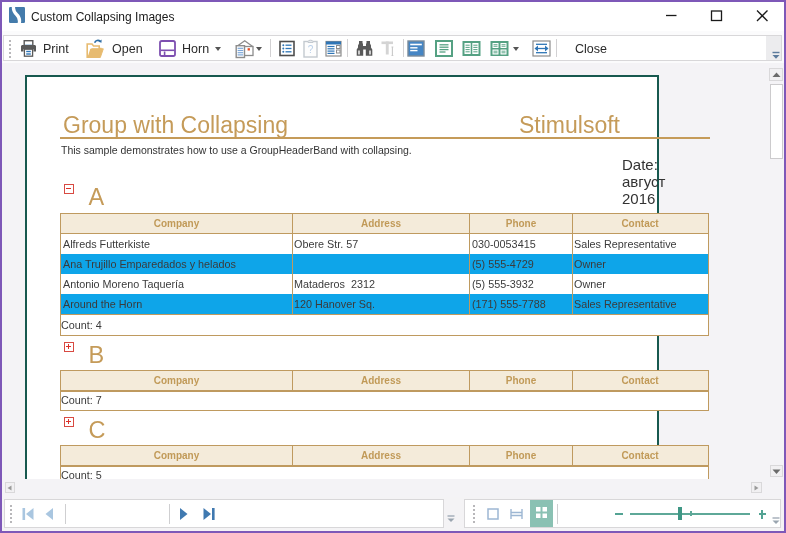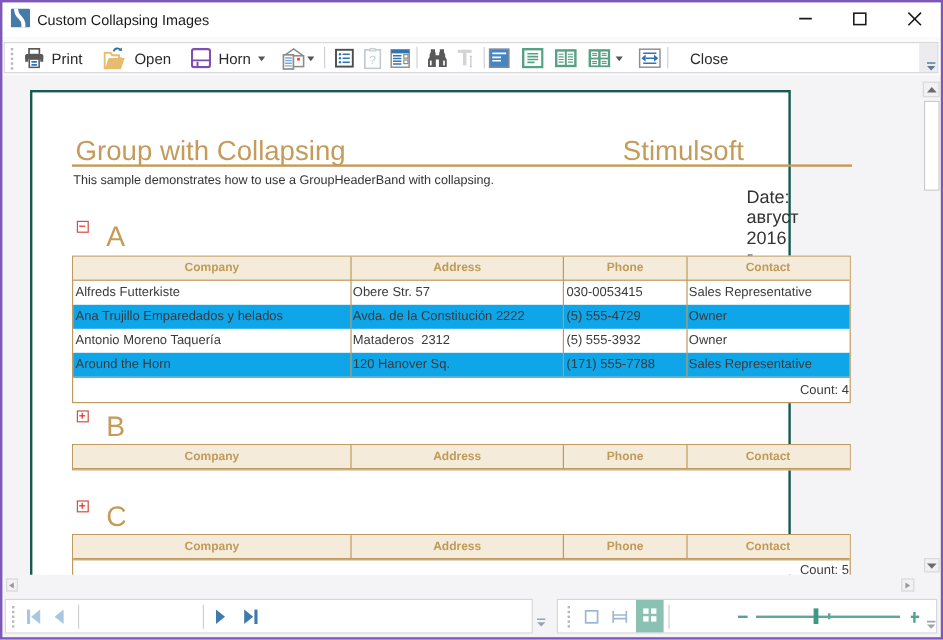--- a/index.html
+++ b/index.html
@@ -28,21 +28,21 @@
 .gicon { position:absolute; width:10px; height:10px; border:1.5px solid #d84a42; background:#fff; }
 .gicon .bar { position:absolute; left:0.8px; top:2.7px; width:5.4px; height:1.7px; background:#dc3028; }
 .gicon .vbar { position:absolute; left:2.7px; top:0.8px; width:1.7px; height:5.4px; background:#dc3028; }
 .gletter { position:absolute; font-size:23.5px; color:#c59b59; }
 .rtable { position:absolute; left:33px; width:649px; border:1px solid #bf9a5f; background:#fff; }
 .thead { position:relative; height:20px; background:#f4ebda; border-bottom:1px solid #bf9a5f; }
 .thead div { position:absolute; top:0; height:20px; line-height:20.5px; text-align:center; font-weight:bold; font-size:10px; color:#c19a58; }
 .trow { position:relative; height:20px; }
 .trow.alt { background:#0ea5e9; }
 .trow div { position:absolute; top:0; height:20px; line-height:20px; font-size:10.8px; color:#3b3b3b; padding-left:2px; white-space:nowrap; overflow:hidden; }
-.tcount { position:relative; height:21px; border-top:1px solid #bf9a5f; line-height:20px; font-size:10.8px; color:#3b3b3b; text-align:right; padding-right:0.5px; }
+.tcount { position:relative; height:21px; border-top:1px solid #bf9a5f; line-height:20px; font-size:10.8px; color:#3b3b3b; text-align:left; padding-right:0.5px; }
 .vlines { position:absolute; top:0; width:1px; background:#bf9a5f; }
 .c1 { left:0; width:231px; } .c2 { left:231px; width:178px; } .c3 { left:409px; width:102px; } .c4 { left:511px; width:136px; }
 #statusbar { position:absolute; left:2px; top:497px; width:782px; height:34px; background:#f4f3f5; }
 .spanel { position:absolute; top:499px; height:29px; background:#ffffff; border:1px solid #d8d7d9; }
 .sb-sep { position:absolute; width:1px; background:#cfcfd1; }
 .sb-txt { position:absolute; font-size:12.5px; color:#404040;margin-top:27px; }
 </style>
 </head>
 <body>
 <div id="win">
@@ -242,21 +242,20 @@
             <div class="c4">Contact</div>
         </div>
         <div class="trow">
             <div class="c1">Alfreds Futterkiste</div>
             <div class="c2">Obere Str. 57</div>
             <div class="c3">030-0053415</div>
             <div class="c4">Sales Representative</div>
           </div>
         <div class="trow alt">
             <div class="c1">Ana Trujillo Emparedados y helados</div>
-            <div class="c2">Avda. de la Constitución 2222</div>
             <div class="c3">(5) 555-4729</div>
             <div class="c4">Owner</div>
           </div>
         <div class="trow">
             <div class="c1">Antonio Moreno Taquería</div>
             <div class="c2">Mataderos&nbsp; 2312</div>
             <div class="c3">(5) 555-3932</div>
             <div class="c4">Owner</div>
           </div>
         <div class="trow alt">
@@ -279,20 +278,21 @@
       <div class="rtable" style="top:293px">
         <div class="thead">
           <div class="c1">Company</div>
             <div class="c2">Address</div>
             <div class="c3">Phone</div>
             <div class="c4">Contact</div>
         </div>
         <div class="vlines" style="left:231px;height:20px"></div>
         <div class="vlines" style="left:408px;height:20px"></div>
         <div class="vlines" style="left:511px;height:20px"></div>
+        <div class="tcount" style="height:18.5px;line-height:17px">Count: 7</div>
       </div>
 
       <div class="gicon" style="left:37px;top:340px">
           <span class="vbar"></span>
           <span class="bar"></span>
         </div>
       <div class="gletter" style="left:61.5px;top:340.2px">C</div>
       <div class="rtable" style="top:368px">
         <div class="thead">
           <div class="c1">Company</div>

